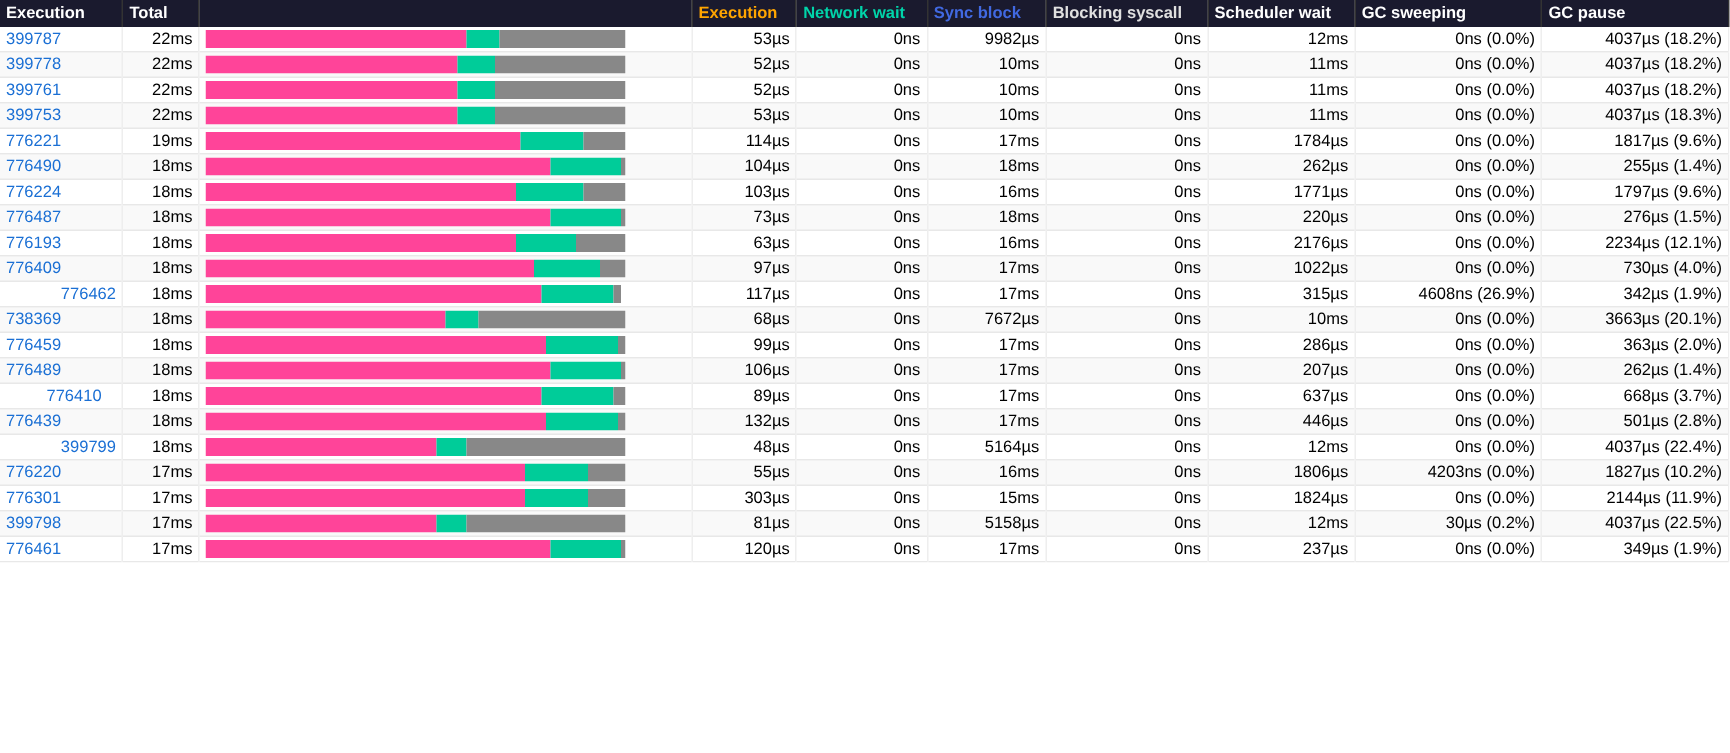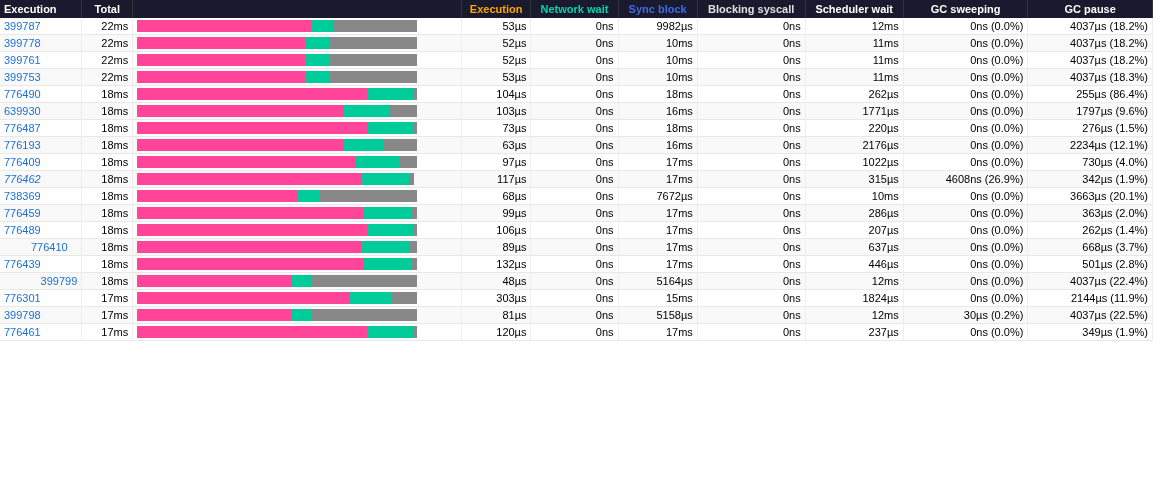--- a/index.html
+++ b/index.html
@@ -1,19 +1,19 @@
 <!DOCTYPE html>
 <html><head>
   <meta charset="utf-8">
   <style>
     * { margin: 0; padding: 0; box-sizing: border-box; }
     body { font-family: Arial, sans-serif; font-size: 11px; background: #fff; overflow: auto; }
     table { border-collapse: collapse; width: 1153px; }
     thead tr { background: #1a1a2e; }
-    thead th { color: #fff; padding: 3px 4px; text-align: center; font-size: 11px; font-weight: bold; border-right: 1px solid #333; white-space: nowrap; }
+    thead th { color: #fff; padding: 3px 4px; text-align: left; font-size: 11px; font-weight: bold; border-right: 1px solid #333; white-space: nowrap; }
     thead th:first-child { text-align: left; }
     thead th:nth-child(3) { color: #ff6b9d; }
     thead th:nth-child(4) { color: #ffa500; }
     thead th:nth-child(5) { color: #00d4aa; }
     thead th:nth-child(6) { color: #4169e1; }
     thead th:nth-child(7) { color: #e0e0e0; }
     tbody tr { border-bottom: 1px solid #e8e8e8; }
     tbody tr:nth-child(even) { background: #f9f9f9; }
     tbody tr:nth-child(odd) { background: #ffffff; }
     tbody td { padding: 2px 4px; text-align: right; font-size: 11px; white-space: nowrap; border-right: 1px solid #eee; }
@@ -120,39 +120,57 @@
         </td>
         <td class="col-exec">53µs</td>
         <td class="col-net">0ns</td>
         <td class="col-sync">10ms</td>
         <td class="col-block">0ns</td>
         <td class="col-sched">11ms</td>
         <td class="col-gcswp">0ns (0.0%)</td>
         <td class="col-gcpause">4037µs (18.3%)</td>
       </tr>
       <tr>
+        <td class="col-goroutine" style="text-align: left;"><a href="#">776221</a></td>
+        <td class="col-total">19ms</td>
+        <td class="bar-cell col-bar">
+          <div class="bar-container">
+            <div class="bar-exec" style="width: 75%;"></div>
+            <div class="bar-sync" style="width: 15%;"></div>
+            <div class="bar-sched" style="width: 10%;"></div>
+          </div>
+        </td>
+        <td class="col-exec">114µs</td>
+        <td class="col-net">0ns</td>
+        <td class="col-sync">17ms</td>
+        <td class="col-block">0ns</td>
+        <td class="col-sched">1784µs</td>
+        <td class="col-gcswp">0ns (0.0%)</td>
+        <td class="col-gcpause">1817µs (9.6%)</td>
+      </tr>
+      <tr>
         <td class="col-goroutine" style="text-align: left;"><a href="#">776490</a></td>
         <td class="col-total">18ms</td>
         <td class="bar-cell col-bar">
           <div class="bar-container">
             <div class="bar-exec" style="width: 82%;"></div>
             <div class="bar-sync" style="width: 17%;"></div>
             <div class="bar-sched" style="width: 1%;"></div>
           </div>
         </td>
         <td class="col-exec">104µs</td>
         <td class="col-net">0ns</td>
         <td class="col-sync">18ms</td>
         <td class="col-block">0ns</td>
         <td class="col-sched">262µs</td>
         <td class="col-gcswp">0ns (0.0%)</td>
-        <td class="col-gcpause">255µs (86.4%)</td>
-      </tr>
-      <tr>
-        <td class="col-goroutine" style="text-align: left;"><a href="#">639930</a></td>
+        <td class="col-gcpause">255µs (1.4%)</td>
+      </tr>
+      <tr>
+        <td class="col-goroutine" style="text-align: left;"><a href="#">776224</a></td>
         <td class="col-total">18ms</td>
         <td class="bar-cell col-bar">
           <div class="bar-container">
             <div class="bar-exec" style="width: 74%;"></div>
             <div class="bar-sync" style="width: 16%;"></div>
             <div class="bar-sched" style="width: 10%;"></div>
           </div>
         </td>
         <td class="col-exec">103µs</td>
         <td class="col-net">0ns</td>
@@ -210,21 +228,21 @@
         </td>
         <td class="col-exec">97µs</td>
         <td class="col-net">0ns</td>
         <td class="col-sync">17ms</td>
         <td class="col-block">0ns</td>
         <td class="col-sched">1022µs</td>
         <td class="col-gcswp">0ns (0.0%)</td>
         <td class="col-gcpause">730µs (4.0%)</td>
       </tr>
       <tr>
-        <td class="col-goroutine" style="text-align: left; font-style: italic;"><a href="#">776462</a></td>
+        <td class="col-goroutine" style="text-align: right;"><a href="#">776462</a></td>
         <td class="col-total">18ms</td>
         <td class="bar-cell col-bar">
           <div class="bar-container">
             <div class="bar-exec" style="width: 80%;"></div>
             <div class="bar-sync" style="width: 17%;"></div>
             <div class="bar-sched" style="width: 2%;"></div>
           </div>
         </td>
         <td class="col-exec">117µs</td>
         <td class="col-net">0ns</td>
@@ -334,20 +352,38 @@
             <div class="bar-sched" style="width: 38%;"></div>
           </div>
         </td>
         <td class="col-exec">48µs</td>
         <td class="col-net">0ns</td>
         <td class="col-sync">5164µs</td>
         <td class="col-block">0ns</td>
         <td class="col-sched">12ms</td>
         <td class="col-gcswp">0ns (0.0%)</td>
         <td class="col-gcpause">4037µs (22.4%)</td>
+      </tr>
+      <tr>
+        <td class="col-goroutine" style="text-align: left;"><a href="#">776220</a></td>
+        <td class="col-total">17ms</td>
+        <td class="bar-cell col-bar">
+          <div class="bar-container">
+            <div class="bar-exec" style="width: 76%;"></div>
+            <div class="bar-sync" style="width: 15%;"></div>
+            <div class="bar-sched" style="width: 9%;"></div>
+          </div>
+        </td>
+        <td class="col-exec">55µs</td>
+        <td class="col-net">0ns</td>
+        <td class="col-sync">16ms</td>
+        <td class="col-block">0ns</td>
+        <td class="col-sched">1806µs</td>
+        <td class="col-gcswp">4203ns (0.0%)</td>
+        <td class="col-gcpause">1827µs (10.2%)</td>
       </tr>
       <tr>
         <td class="col-goroutine" style="text-align: left;"><a href="#">776301</a></td>
         <td class="col-total">17ms</td>
         <td class="bar-cell col-bar">
           <div class="bar-container">
             <div class="bar-exec" style="width: 76%;"></div>
             <div class="bar-sync" style="width: 15%;"></div>
             <div class="bar-sched" style="width: 9%;"></div>
           </div>

